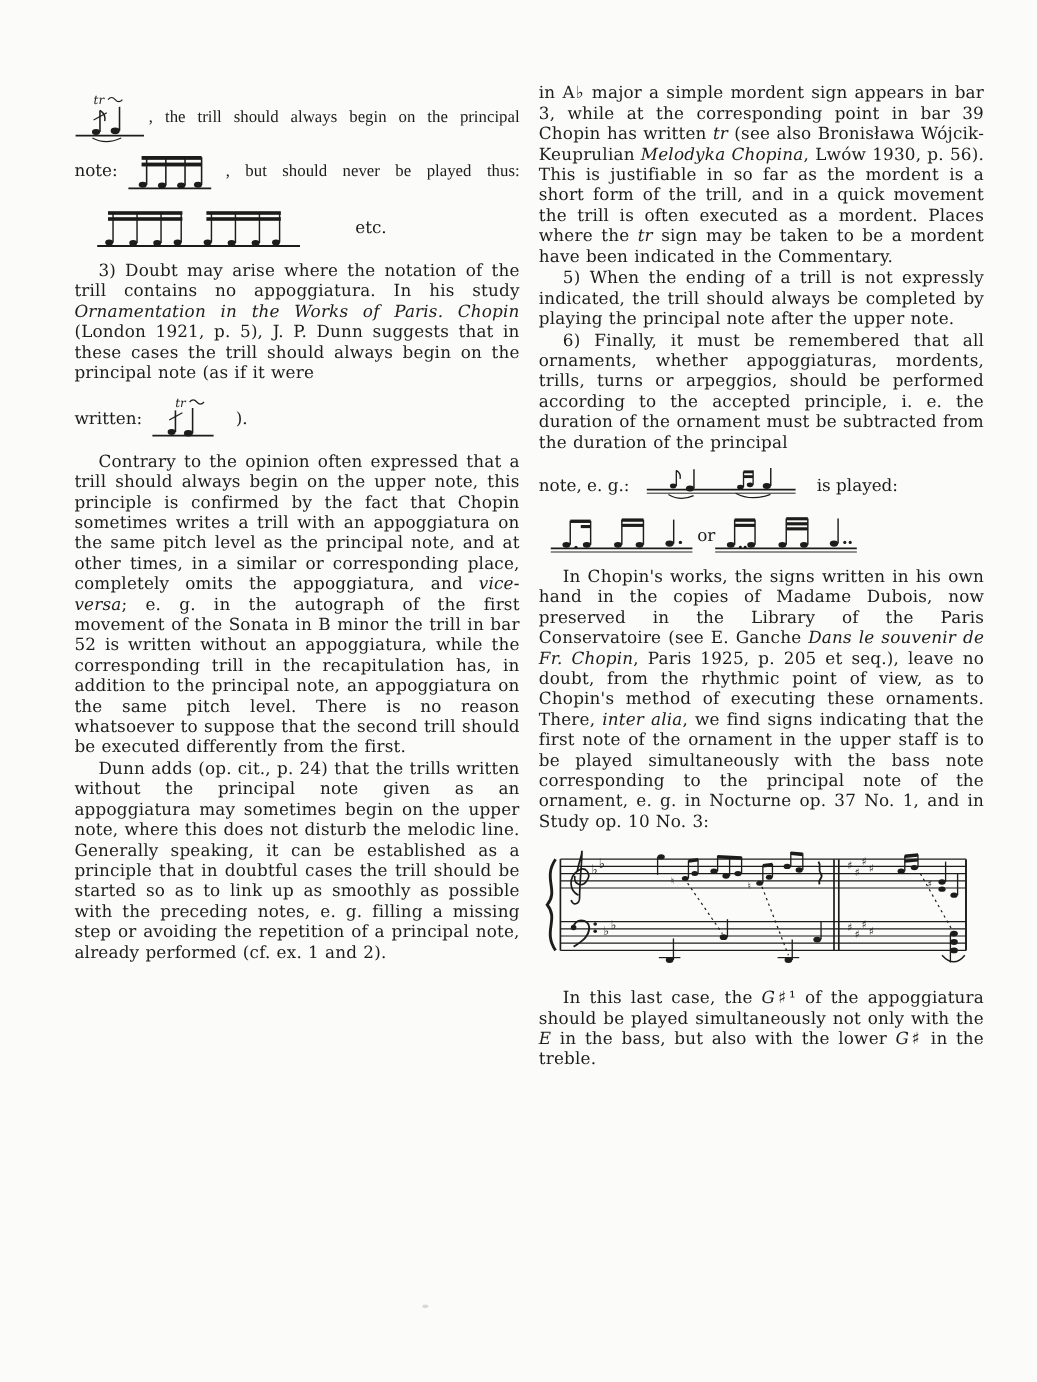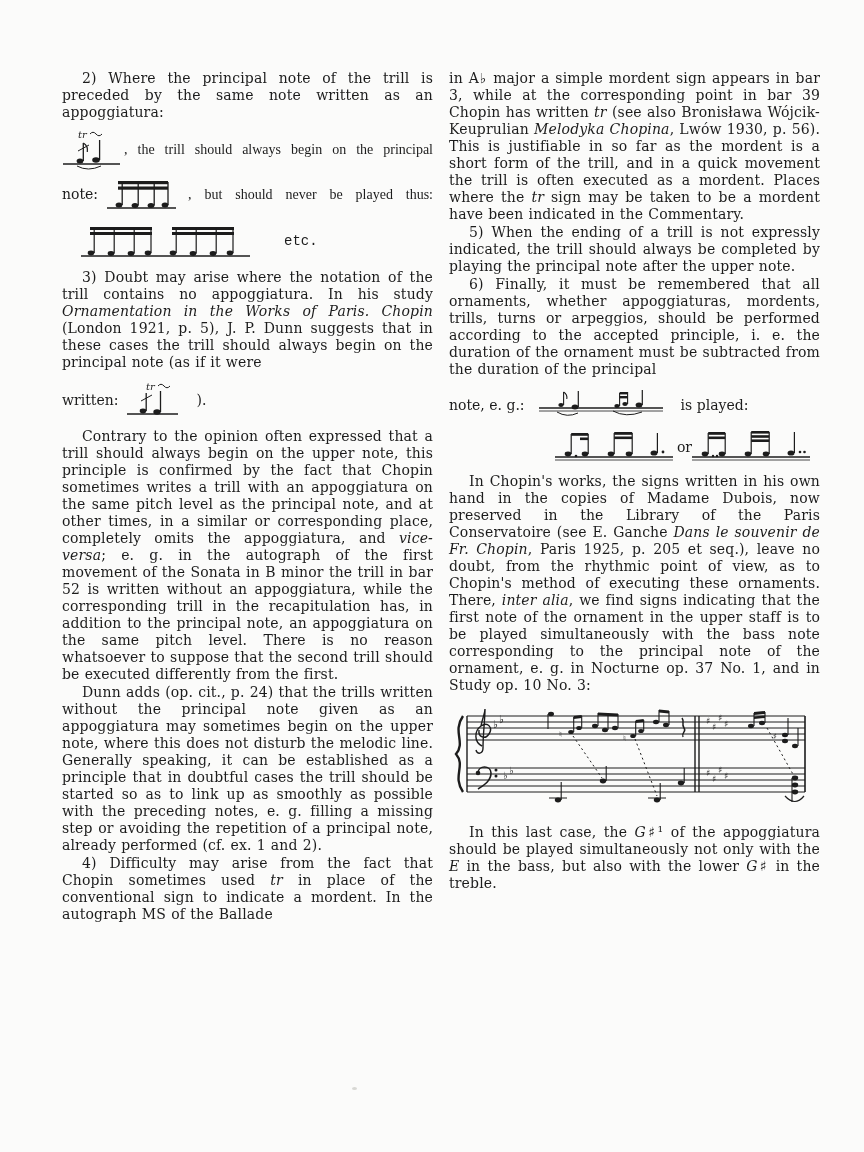--- a/index.html
+++ b/index.html
@@ -43,21 +43,20 @@
     background:#d8d8d4;border-radius:50%;
   }
 </style>
 </head>
 <body>
 
 <div class="page-content">
 
   <div class="col">
 
-    <p class="para indent"><span>2) Where the principal note of the trill is preceded by the same note written as an appoggiatura:</span></p>
 
     <div class="figrow">
       <svg class="mus" width="62" height="42" viewBox="0 0 62 42">
         <text x="16" y="10" font-size="10" class="svgt" fill="#1c1c1c">tr</text>
         <path d="M28 6 q3 -3.5 6 0 q3 3.5 6 0" stroke="#1c1c1c" stroke-width="1" fill="none"></path>
         <line x1="1" y1="36" x2="58" y2="36" stroke="#1c1c1c" stroke-width="1.6"></line>
         <ellipse cx="18" cy="33" rx="3.4" ry="2.5" fill="#1c1c1c"></ellipse>
         <line x1="21.3" y1="33" x2="21.3" y2="15" stroke="#1c1c1c" stroke-width="1.3"></line>
         <path d="M21.3 15 q5 3 4 9" stroke="#1c1c1c" stroke-width="1.2" fill="none"></path>
         <line x1="16" y1="23" x2="27" y2="17" stroke="#1c1c1c" stroke-width="1"></line>
@@ -103,21 +102,21 @@
         <ellipse cx="150" cy="32" rx="3.3" ry="2.4" fill="#1c1c1c"></ellipse>
         <line x1="14.2" y1="32" x2="14.2" y2="7" stroke="#1c1c1c" stroke-width="1.2"></line>
         <line x1="34.2" y1="32.5" x2="34.2" y2="7" stroke="#1c1c1c" stroke-width="1.2"></line>
         <line x1="54.2" y1="32.5" x2="54.2" y2="7" stroke="#1c1c1c" stroke-width="1.2"></line>
         <line x1="71" y1="32" x2="71" y2="7" stroke="#1c1c1c" stroke-width="1.2"></line>
         <line x1="96.2" y1="32" x2="96.2" y2="7" stroke="#1c1c1c" stroke-width="1.2"></line>
         <line x1="116.2" y1="32.5" x2="116.2" y2="7" stroke="#1c1c1c" stroke-width="1.2"></line>
         <line x1="136.2" y1="32.5" x2="136.2" y2="7" stroke="#1c1c1c" stroke-width="1.2"></line>
         <line x1="153" y1="32" x2="153" y2="7" stroke="#1c1c1c" stroke-width="1.2"></line>
       </svg>
-      <span class="lbl" style="margin-left:26px;font-family:Liberation Mono, monospace;">etc.</span>
+      <span class="lbl" style="margin-left:38px;">etc.</span>
     </div>
 
     <p class="para indent"><span>3) Doubt may arise where the notation of the trill contains no appoggiatura. In his study </span><em>Ornamentation in the Works of Paris. Chopin</em><span> (London 1921, p. 5), J. P. Dunn suggests that in these cases the trill should always begin on the principal note (as if it were</span></p>
 
     <div class="figrow" style="margin:9px 0 8px 0;">
       <span class="lbl">written:</span>
       <svg class="mus" width="60" height="40" viewBox="0 0 60 40" style="margin:0 10px 0 8px;">
         <text x="20" y="10" font-size="10" class="svgt" fill="#1c1c1c">tr</text>
         <path d="M32 6 q3 -3.5 6 0 q3 3.5 6 0" stroke="#1c1c1c" stroke-width="1" fill="none"></path>
         <line x1="1" y1="34" x2="52" y2="34" stroke="#1c1c1c" stroke-width="1.6"></line>
@@ -127,21 +126,20 @@
         <ellipse cx="31" cy="32" rx="3.7" ry="2.7" fill="#1c1c1c"></ellipse>
         <line x1="34.5" y1="32" x2="34.5" y2="11" stroke="#1c1c1c" stroke-width="1.3"></line>
       </svg>
       <span class="lbl">).</span>
     </div>
 
     <p class="para indent" style="margin-top:4px;"><span>Contrary to the opinion often expressed that a trill should always begin on the upper note, this principle is confirmed by the fact that Chopin sometimes writes a trill with an appoggiatura on the same pitch level as the principal note, and at other times, in a similar or corresponding place, completely omits the appoggiatura, and </span><em>vice-versa</em><span>; e. g. in the autograph of the first movement of the Sonata in B minor the trill in bar 52 is written without an appoggiatura, while the corresponding trill in the recapitulation has, in addition to the principal note, an appoggiatura on the same pitch level. There is no reason whatsoever to suppose that the second trill should be executed differently from the first.</span></p>
 
     <p class="para indent"><span>Dunn adds (op. cit., p. 24) that the trills written without the principal note given as an appoggiatura may sometimes begin on the upper note, where this does not disturb the melodic line. Generally speaking, it can be established as a principle that in doubtful cases the trill should be started so as to link up as smoothly as possible with the preceding notes, e. g. filling a missing step or avoiding the repetition of a principal note, already performed (cf. ex. 1 and 2).</span></p>
 
-    <p class="para indent"><span>4) Difficulty may arise from the fact that Chopin sometimes used </span><em>tr</em><span> in place of the conventional sign to indicate a mordent. In the autograph MS of the Ballade</span></p>
   </div>
 
   <div class="col">
 
     <p class="para"><span>in A♭ major a simple mordent sign appears in bar 3, while at the corresponding point in bar 39 Chopin has written </span><em>tr</em><span> (see also Bronisława Wójcik-Keuprulian </span><em>Melodyka Chopina</em><span>, Lwów 1930, p. 56). This is justifiable in so far as the mordent is a short form of the trill, and in a quick movement the trill is often executed as a mordent. Places where the </span><em>tr</em><span> sign may be taken to be a mordent have been indicated in the Commentary.</span></p>
 
     <p class="para indent"><span>5) When the ending of a trill is not expressly indicated, the trill should always be completed by playing the principal note after the upper note.</span></p>
 
     <p class="para indent"><span>6) Finally, it must be remembered that all ornaments, whether appoggiaturas, mordents, trills, turns or arpeggios, should be performed according to the accepted principle, i. e. the duration of the ornament must be subtracted from the duration of the principal</span></p>
 
@@ -162,21 +160,21 @@
         <line x1="88.6" y1="17" x2="88.6" y2="5" stroke="#1c1c1c" stroke-width="1.1"></line>
         <rect x="80.6" y="5" width="8" height="2.4" fill="#1c1c1c"></rect>
         <rect x="80.6" y="9" width="8" height="2.4" fill="#1c1c1c"></rect>
         <ellipse cx="100" cy="18" rx="3.4" ry="2.5" fill="#1c1c1c"></ellipse>
         <line x1="103.3" y1="18" x2="103.3" y2="3" stroke="#1c1c1c" stroke-width="1.2"></line>
         <path d="M74 24 q13 7 29 1" stroke="#1c1c1c" stroke-width="1" fill="none"></path>
       </svg>
       <span class="lbl">is played:</span>
     </div>
 
-    <div class="figrow" style="margin:6px 0 8px 0; justify-content:flex-end;">
+    <div class="figrow" style="margin:6px 0 8px 0; justify-content:flex-start;">
       <svg class="mus" width="122" height="36" viewBox="0 0 122 36" style="margin-left:10px;">
         <line x1="0" y1="28" x2="118" y2="28" stroke="#1c1c1c" stroke-width="1.4"></line>
         <line x1="0" y1="31" x2="118" y2="31" stroke="#1c1c1c" stroke-width="0.8"></line>
         <ellipse cx="13" cy="25" rx="3.3" ry="2.4" fill="#1c1c1c"></ellipse>
         <line x1="16.2" y1="25" x2="16.2" y2="5" stroke="#1c1c1c" stroke-width="1.2"></line>
         <ellipse cx="30" cy="25" rx="3.3" ry="2.4" fill="#1c1c1c"></ellipse>
         <line x1="33.2" y1="25" x2="33.2" y2="5" stroke="#1c1c1c" stroke-width="1.2"></line>
         <rect x="16.2" y="4" width="17" height="2.8" fill="#1c1c1c"></rect>
         <rect x="25" y="8.5" width="8.2" height="2.6" fill="#1c1c1c"></rect>
         <circle cx="21" cy="27" r="1.3" fill="#1c1c1c"></circle>

